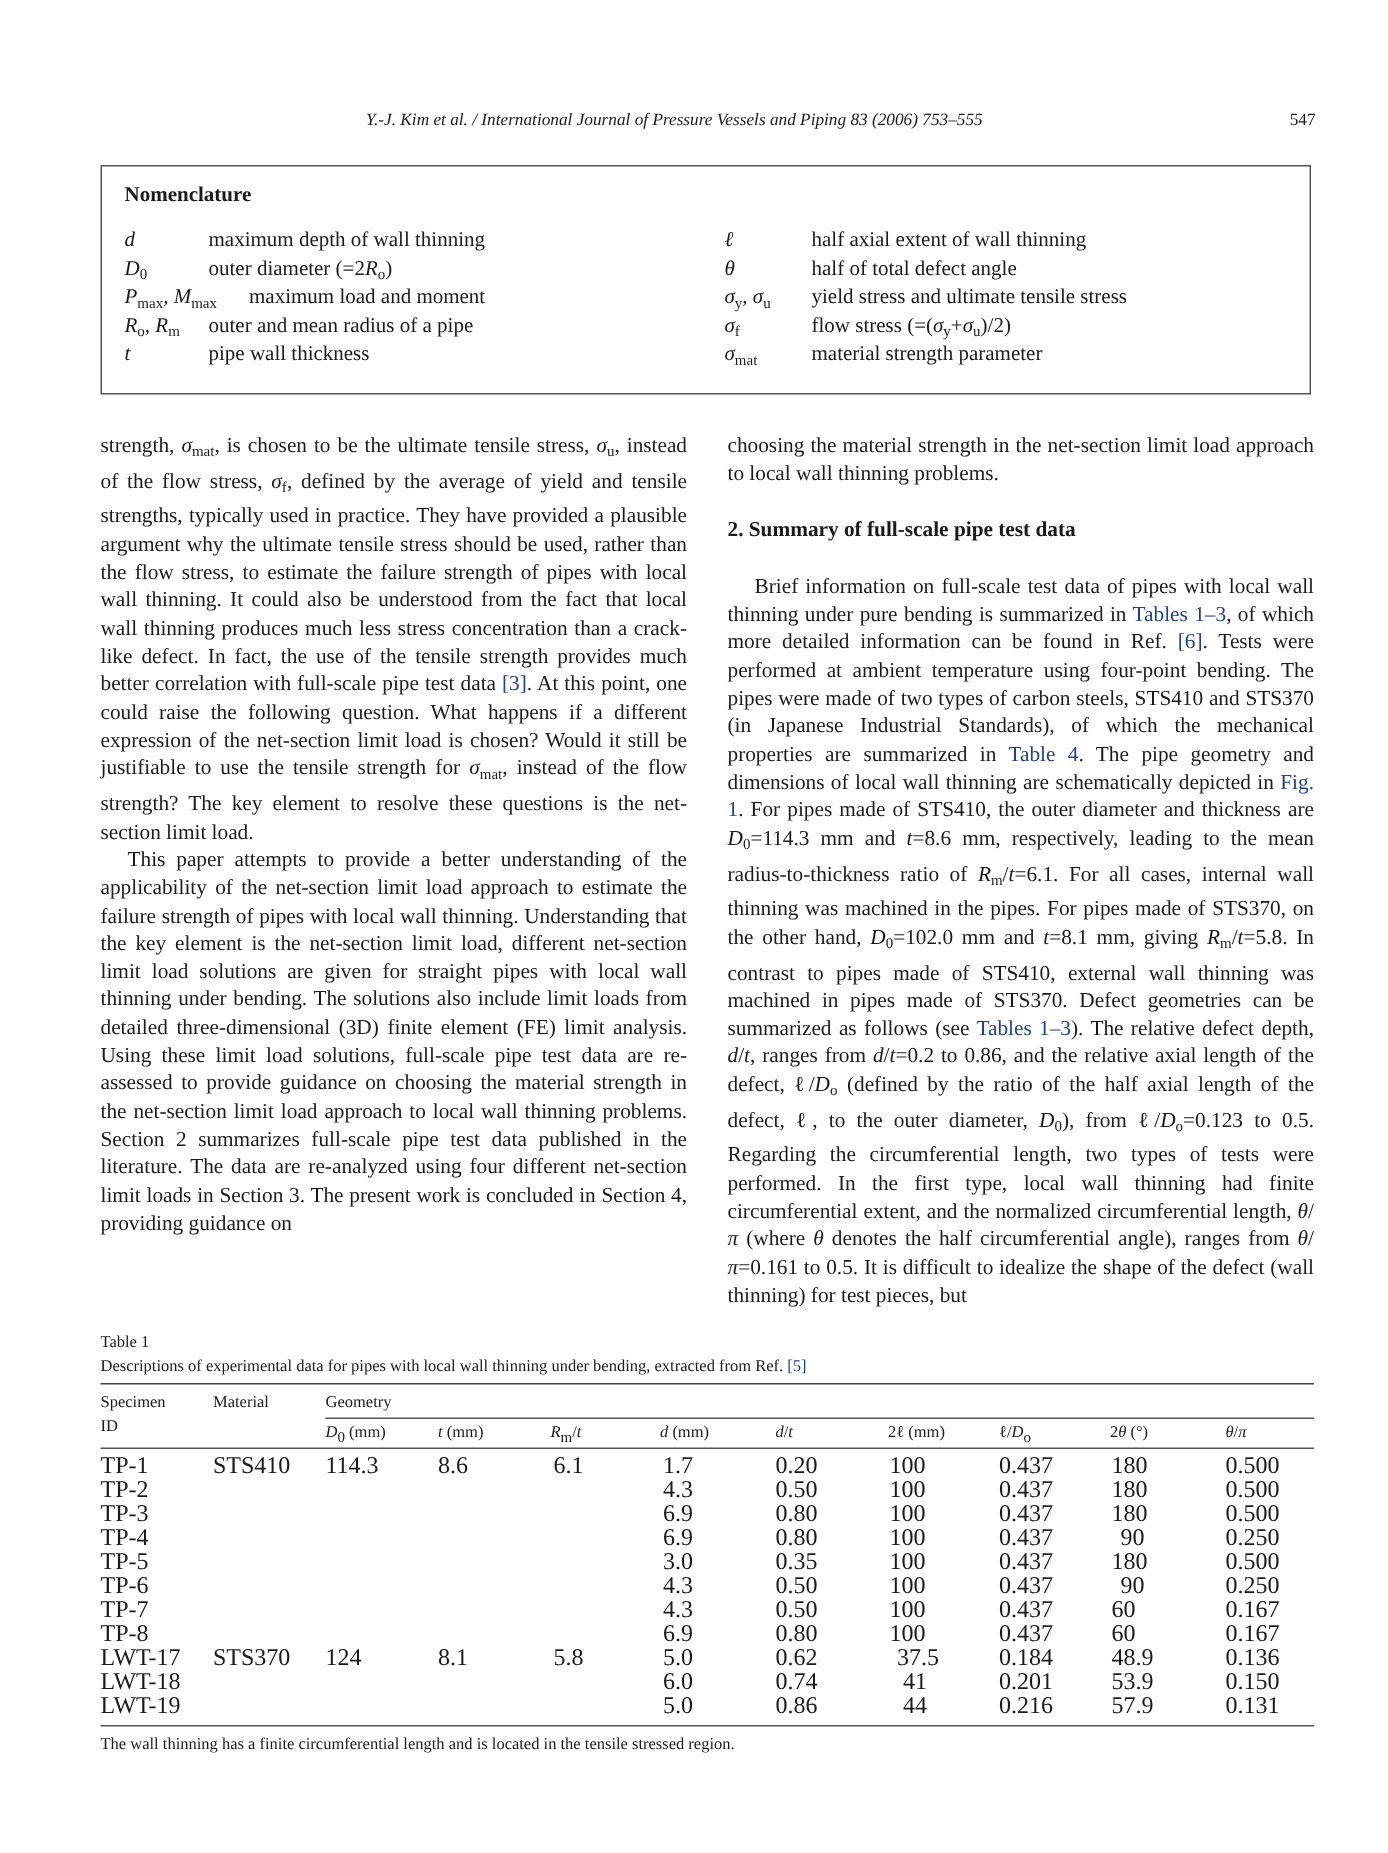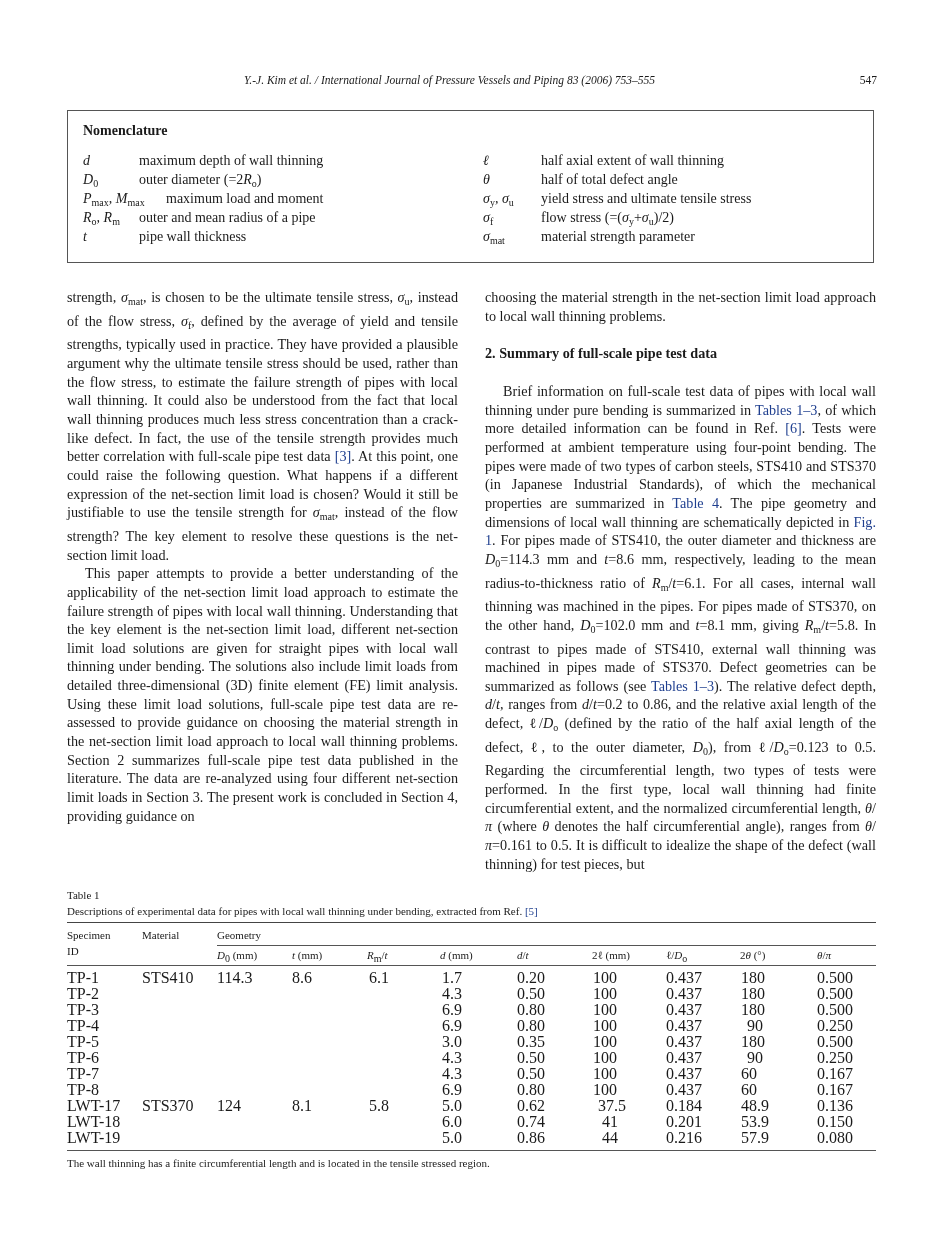--- a/index.html
+++ b/index.html
@@ -247,18 +247,18 @@
       <span style="left:674px">53.9</span>
       <span style="left:750px">0.150</span>
     </div>
     <div class="trow">
       <span style="left:0">LWT-19</span>
       <span style="left:375px">5.0</span>
       <span style="left:450px">0.86</span>
       <span style="left:535px">44</span>
       <span style="left:599px">0.216</span>
       <span style="left:674px">57.9</span>
-      <span style="left:750px">0.080</span>
+      <span style="left:750px">0.131</span>
     </div>
   </div>
   <div class="rule" style="margin-top:4px;"></div>
   <div class="tfoot-note">The wall thinning has a finite circumferential length and is located in the tensile stressed region.</div>
 </div>
 
 </body></html>

